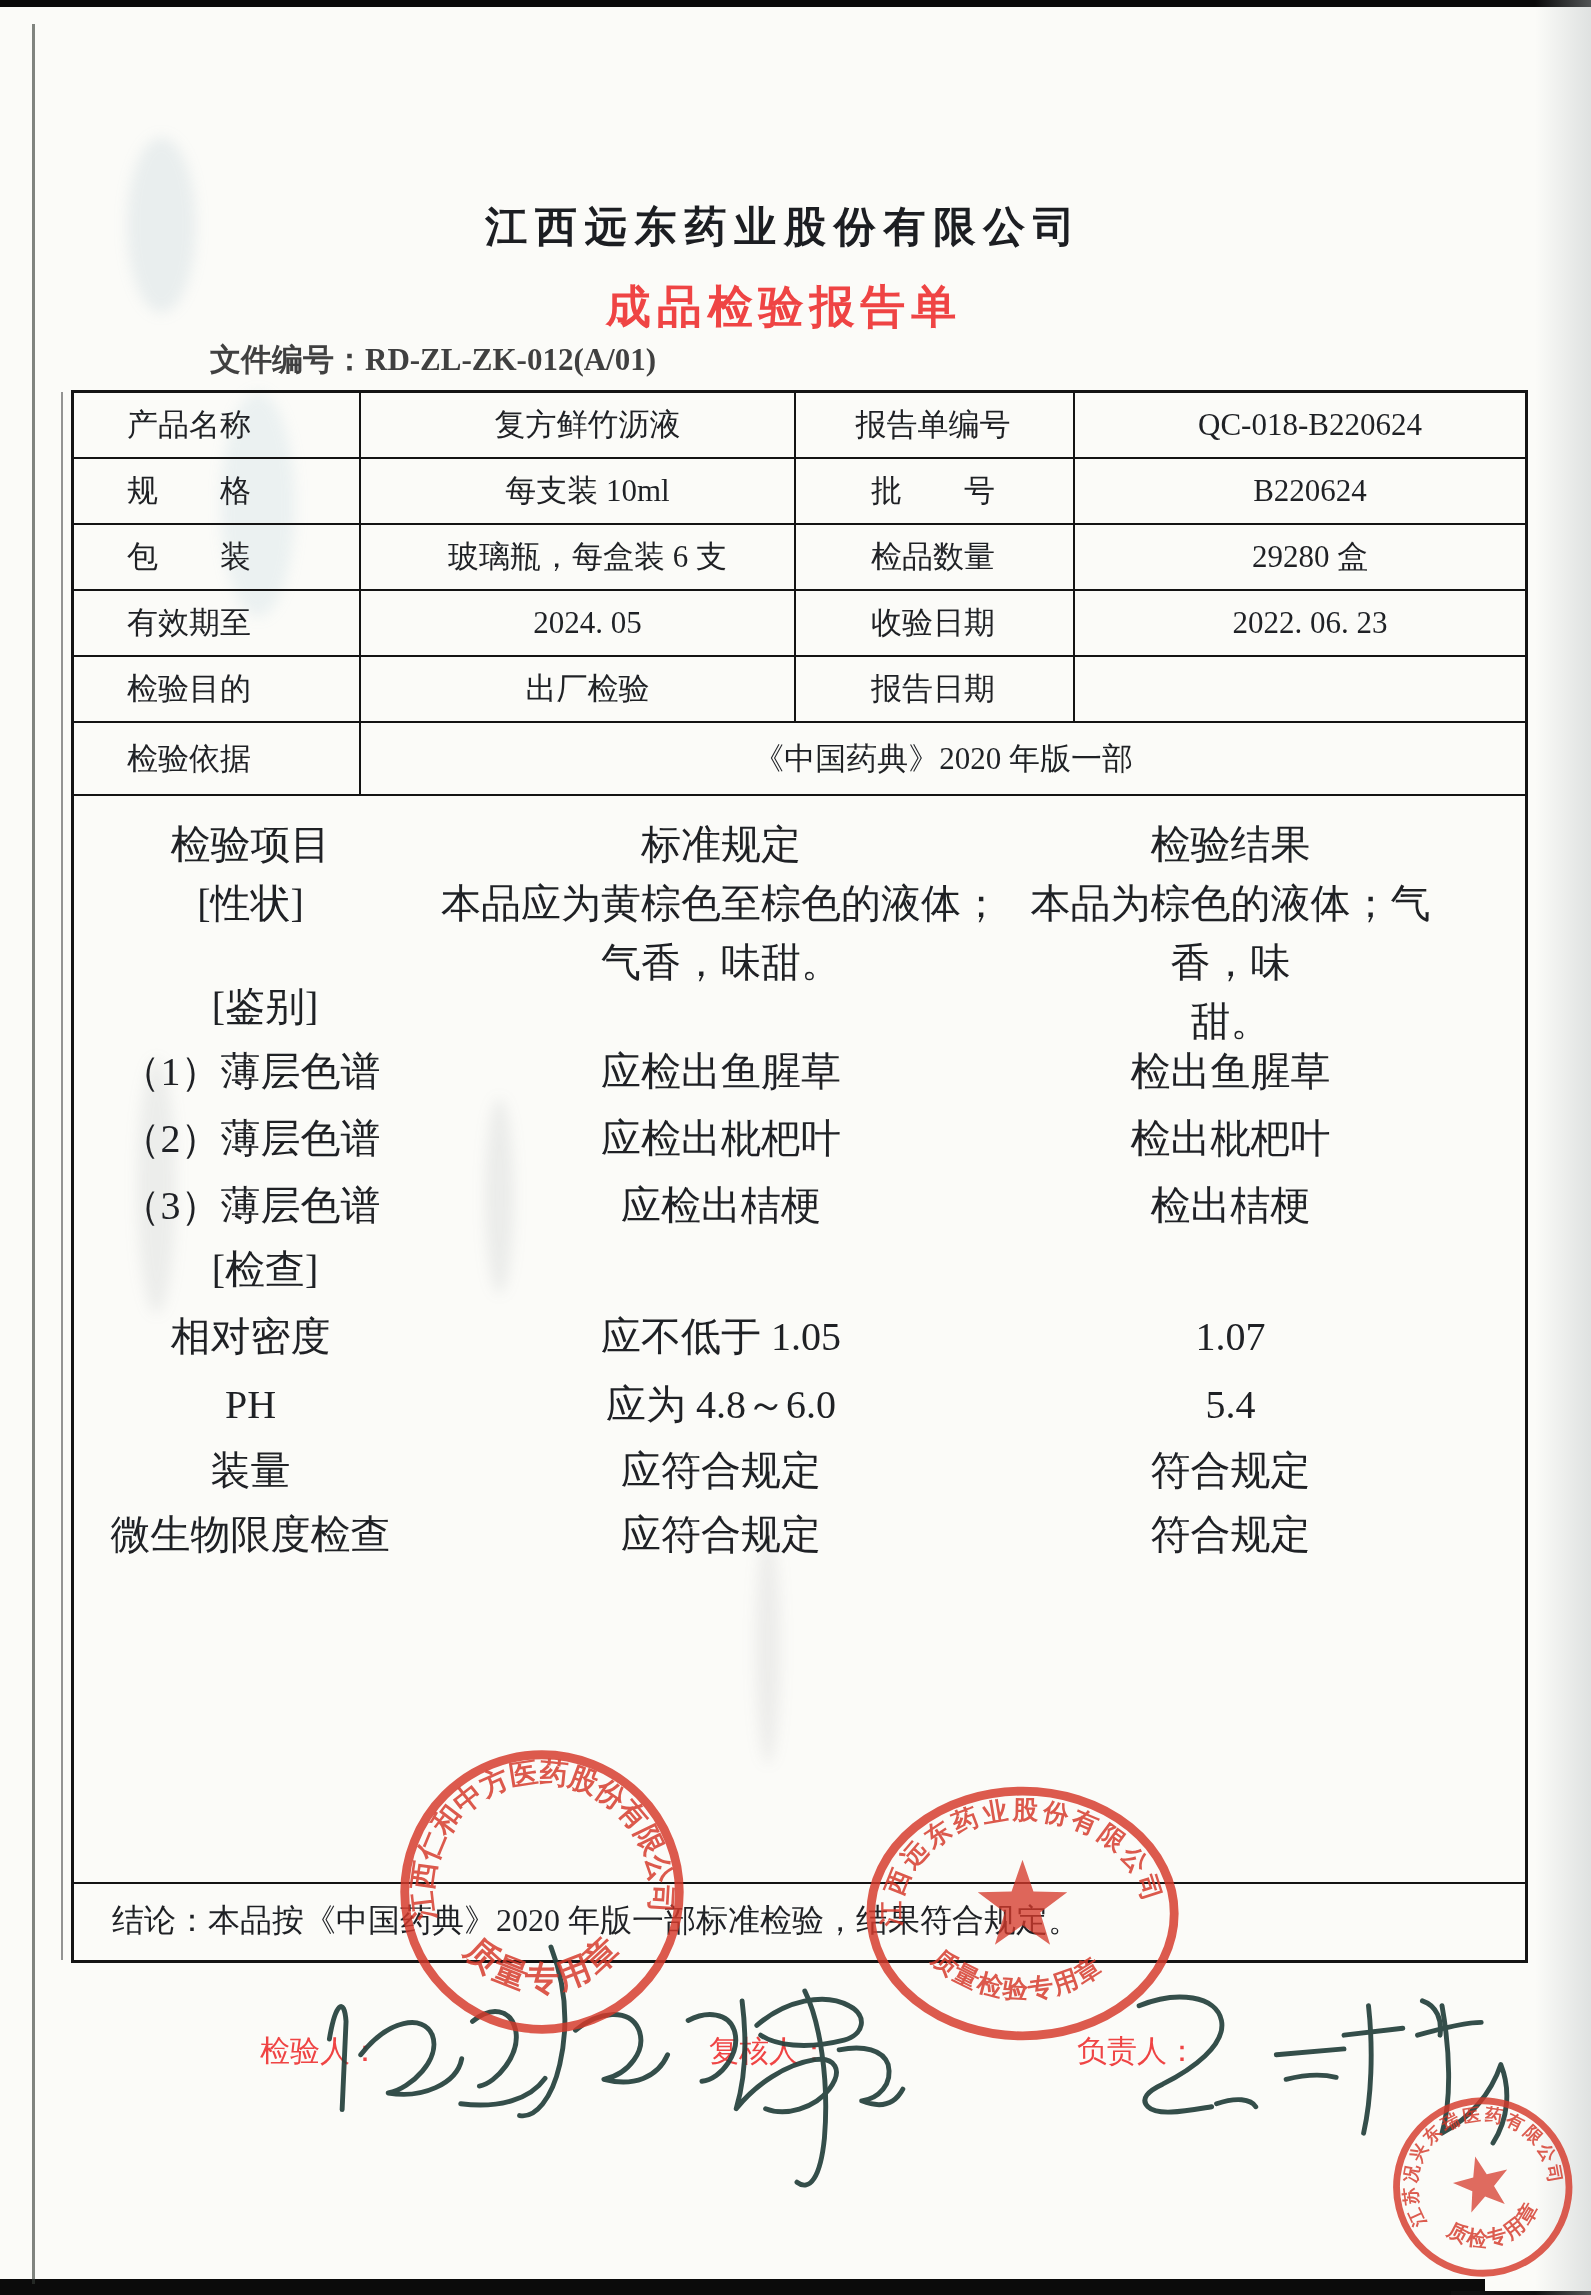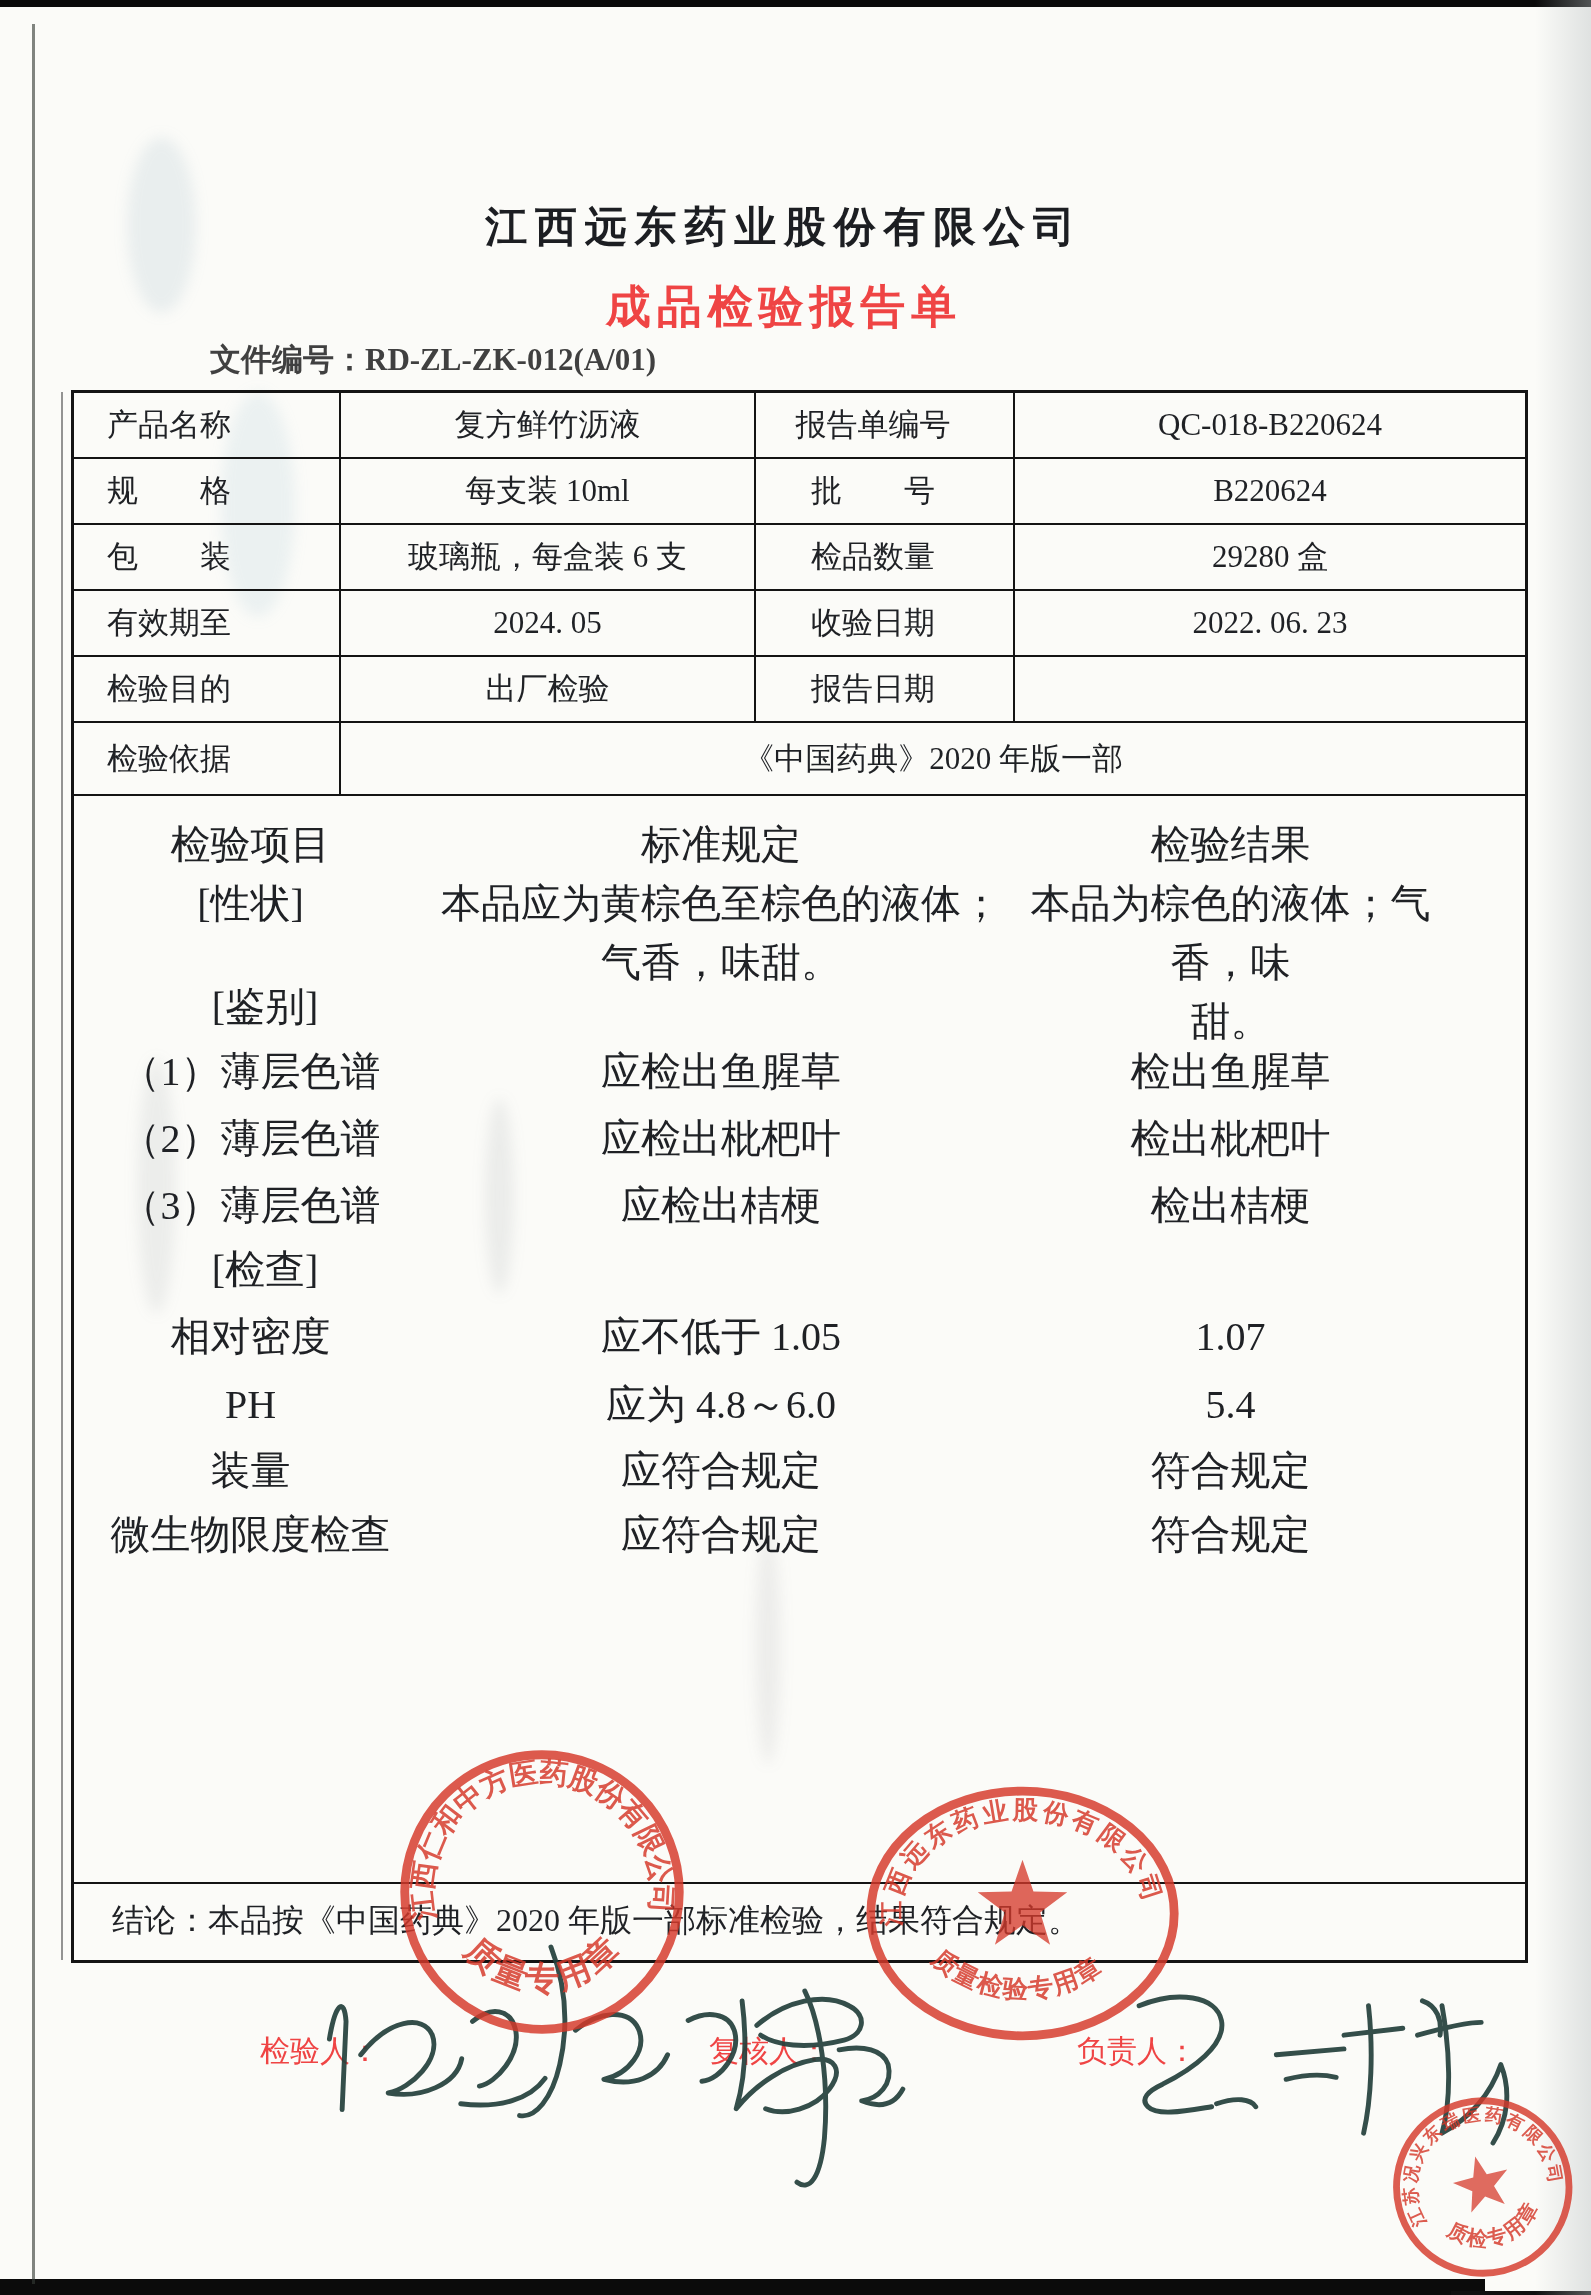--- a/index.html
+++ b/index.html
@@ -22,21 +22,21 @@
   
   .company-title{position:absolute;left:0;top:199px;width:1568px;text-align:center;
                  font-size:42px;font-weight:600;letter-spacing:7.8px;color:#1c1e22;}
   .report-title{position:absolute;left:0;top:277px;width:1568px;text-align:center;
                 font-size:45px;font-weight:700;letter-spacing:5.9px;color:#ef4444;}
   .file-line{position:absolute;left:210px;top:339px;font-size:31px;font-weight:600;color:#404040;}
   
   .vtable{position:absolute;left:71px;top:390px;width:1457px;height:1573px;
           border:3.4px solid #141414;box-sizing:border-box;background:transparent;}
   .irow{display:flex;border-bottom:2.9px solid #141414;box-sizing:border-box;height:66px;}
-  .cell{display:flex;align-items:center;box-sizing:border-box;font-size:31px;}
+  .cell{display:flex;align-items:center;box-sizing:border-box;font-size:31px;margin-left:20px;}
   .c1{width:267px;border-right:2.5px solid #141414;padding-left:33px;}
   .c2{width:415px;border-right:2.5px solid #141414;justify-content:center;}
   .c3{width:259px;border-right:2.5px solid #141414;justify-content:center;padding-right:23px;}
   .c4{flex:1;justify-content:center;}
   .brow{display:flex;border-bottom:2.9px solid #141414;box-sizing:border-box;height:73px;}
   .bval{flex:1;display:flex;align-items:center;justify-content:center;font-size:31px;}
   .items{position:relative;height:1088px;border-bottom:2.9px solid #141414;box-sizing:border-box;font-size:40px;}
   .itemrow{position:absolute;left:0;width:100%;display:flex;line-height:45px;}
   .xz{line-height:59px;}
   .ic1{width:353px;text-align:center;box-sizing:border-box;}

